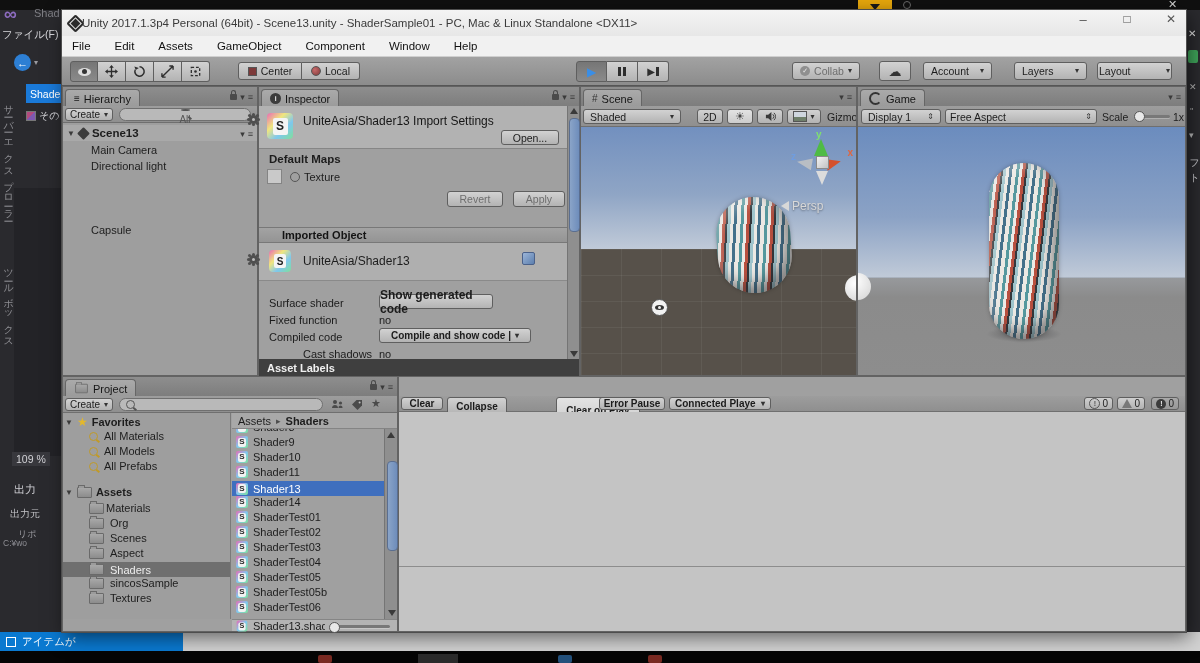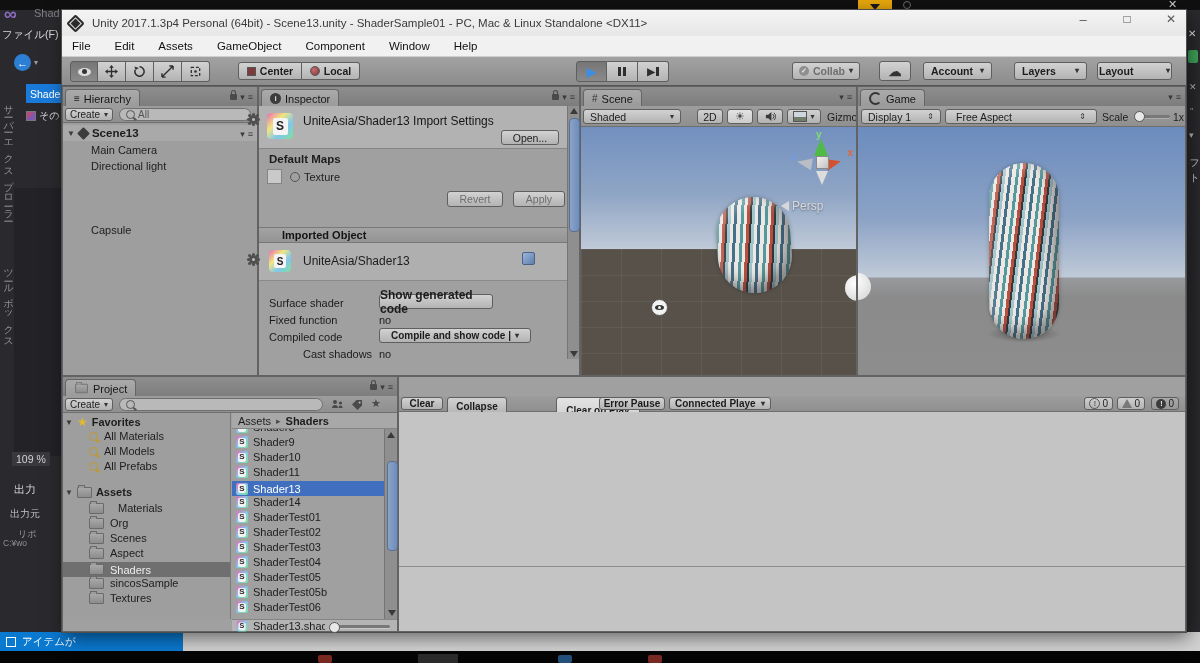--- a/index.html
+++ b/index.html
@@ -5,21 +5,21 @@
   html,body{margin:0;padding:0;}
   body{width:1200px;height:663px;position:relative;overflow:hidden;background:#141414;
        font-family:"Liberation Sans",sans-serif;font-size:11px;color:#1d1d1d;
        -webkit-font-smoothing:antialiased;}
   .p{position:absolute;box-sizing:border-box;}
   
   .uwin{background:#7c7c7c;box-shadow:0 0 0 1px #4e4e4e,3px 5px 18px rgba(0,0,0,.55);}
   .titlebar{background:linear-gradient(#f4f4f4,#e7e7e7);color:#333;display:flex;align-items:center;}
   .menubar{background:#f1f1f1;border-bottom:1px solid #cfcfcf;display:flex;align-items:center;gap:24px;padding-left:10px;font-size:11.5px;color:#111;}
   .menubar span{cursor:default;}
-  .toolbar{background:linear-gradient(#a2a2a2,#8c8c8c);border-bottom:1px solid #565656;font-weight:bold;}
+  .toolbar{background:linear-gradient(#a2a2a2,#8c8c8c);border-bottom:1px solid #565656;}
   .btn{background:linear-gradient(#d2d2d2,#b3b3b3);border:1px solid #5f5f5f;border-radius:3px;
        display:flex;align-items:center;justify-content:center;gap:4px;font-size:10.5px;color:#1c1c1c;box-sizing:border-box;}
   .btn.pressed{background:linear-gradient(#767676,#8a8a8a);}
   .btn.lit{background:linear-gradient(#e3e3e3,#cccccc);}
   .btn.dis{color:#6e6e6e;}
   .caret{font-size:8px;color:#333;line-height:1;}
   .panel{background:#a0a0a0;border:1px solid #636363;}
   .tabbar{position:absolute;left:0;top:0;right:0;height:19px;background:linear-gradient(#8e8e8e,#7d7d7d);border-bottom:1px solid #646464;}
   .tab{position:absolute;top:2px;height:17px;background:linear-gradient(#aaaaaa,#9a9a9a);
        border:1px solid #666;border-bottom:none;border-radius:4px 4px 0 0;
@@ -128,21 +128,21 @@
   <div class="p" style="left:3px;top:72px;color:#b8b8b8;font-size:9px;">✕</div>
   <div class="p" style="left:4px;top:96px;color:#aaa;font-size:9px;">''</div>
   <div class="p" style="left:3px;top:120px;color:#bbb;font-size:9px;">▾</div>
   <div class="p vtext" style="left:1px;top:142px;height:60px;color:#c6c6ca;">フト</div>
 </div>
 
 <div class="p uwin" style="left:62px;top:10px;width:1124px;height:622px;">
 
   <div class="p titlebar" style="left:0;top:0;width:1124px;height:26px;">
     <span style="margin-left:7px;width:13px;height:13px;background:#2b2b2b;transform:rotate(45deg);display:inline-block;border-radius:2px;box-shadow:inset 0 0 0 2px #2b2b2b,inset 0 0 0 3px #ececec;"></span>
-    <span style="margin-left:10px;font-size:11.5px;color:#3a3a3a;white-space:nowrap;">Unity 2017.1.3p4 Personal (64bit) - Scene13.unity - ShaderSample01 - PC, Mac &amp; Linux Standalone &lt;DX11&gt;</span>
+    <span style="font-size:11.5px;color:#3a3a3a;white-space:nowrap;">Unity 2017.1.3p4 Personal (64bit) - Scene13.unity - ShaderSample01 - PC, Mac &amp; Linux Standalone &lt;DX11&gt;</span>
     <span class="p" style="left:1006px;top:2px;width:30px;height:18px;text-align:center;color:#555;font-size:13px;">–</span>
     <span class="p" style="left:1050px;top:2px;width:30px;height:18px;text-align:center;color:#555;font-size:12px;">□</span>
     <span class="p" style="left:1094px;top:2px;width:30px;height:18px;text-align:center;color:#555;font-size:12px;">✕</span>
   </div>
 
   <div class="p menubar" style="left:0;top:26px;width:1124px;height:21px;">
     <span>File</span>
     <span>Edit</span>
     <span>Assets</span>
     <span>GameObject</span>
@@ -240,21 +240,21 @@
         <span class="lockicon"></span>
         <span>▾</span>
           <span>≡</span>
       </div>
     </div>
     <div class="p subbar" style="left:0;top:19px;width:194px;height:17px;">
       <div class="btn p" style="left:2px;top:2px;width:48px;height:13px;font-size:10px;">
         <span>Create</span>
         <span class="caret">▾</span>
       </div>
-      <div class="pill p" style="left:56px;top:2px;width:132px;height:13px;">
+      <div class="pill p" style="left:56px;top:2px;width:132px;height:13px;flex-direction:column;">
         <span class="mag"></span>
         <span style="color:#555;font-size:10px;">All</span>
       </div>
     </div>
     <div class="p" style="left:0;top:36px;width:194px;height:252px;background:#9e9e9e;overflow:hidden;">
       <div class="p" style="left:0;top:2px;width:194px;height:16px;background:#a9a9a9;display:flex;align-items:center;gap:4px;padding-left:4px;">
         <span style="font-size:8px;color:#3a3a3a;">▼</span>
         <span style="width:9px;height:9px;background:#3c3c3c;transform:rotate(45deg);display:inline-block;border-radius:1px;"></span>
         <span class="bold" style="font-size:11.5px;">Scene13</span>
         <span class="p panelmenu" style="right:4px;top:4px;">
@@ -318,20 +318,21 @@
     </div>
     <div class="p row-label" style="left:10px;top:227px;">Fixed function</div>
     <div class="p" style="left:120px;top:227px;">no</div>
     <div class="p row-label" style="left:10px;top:244px;">Compiled code</div>
     <div class="btn p" style="left:120px;top:241px;width:152px;height:15px;font-size:10px;font-weight:bold;">
       <span>Compile and show code |</span>
       <span class="caret">▾</span>
     </div>
     <div class="p row-label" style="left:10px;top:261px;height:11px;overflow:hidden;margin-left:34px;">Cast shadows</div>
     <div class="p" style="left:120px;top:261px;height:11px;overflow:hidden;">no</div>
+    <div class="p darkbar" style="left:0;top:272px;width:320px;height:18px;font-size:11px;">Asset Labels</div>
 
     <div class="p scrolltrack" style="right:0;top:19px;width:12px;height:253px;">
       <div class="tri-up" style="margin:2px auto;"></div>
       <div class="thumb-blue" style="position:absolute;left:1px;top:12px;width:9px;height:112px;"></div>
       <div class="tri-down" style="position:absolute;bottom:2px;left:2px;"></div>
     </div>
   </div>
 
   <div class="p panel" style="left:518px;top:76px;width:277px;height:290px;">
     <div class="tabbar">
@@ -405,21 +406,21 @@
       <div class="p panelmenu" style="right:4px;top:5px;">
         <span>▾</span>
           <span>≡</span>
       </div>
     </div>
     <div class="p subbar" style="left:0;top:19px;width:327px;height:21px;">
       <div class="btn p" style="left:3px;top:3px;width:80px;height:15px;justify-content:space-between;padding:0 6px;">
         <span>Display 1</span>
         <span style="font-size:8px;color:#333;">⇕</span>
       </div>
-      <div class="btn p" style="left:87px;top:3px;width:152px;height:15px;justify-content:space-between;padding:0 10px;">
+      <div class="btn p" style="left:87px;top:3px;width:152px;height:15px;justify-content:space-between;padding:0 4px;">
         <span>Free Aspect</span>
         <span style="font-size:8px;color:#333;">⇕</span>
       </div>
       <span class="p" style="left:244px;top:5px;font-size:10.5px;">Scale</span>
       <div class="p slidetrack" style="left:278px;top:9px;width:34px;">
         <span class="knob" style="position:absolute;left:-2px;top:-4px;display:inline-block;"></span>
       </div>
       <span class="p" style="left:315px;top:5px;font-size:10.5px;">1x</span>
     </div>
     <div class="p" style="left:0;top:40px;width:327px;height:248px;overflow:hidden;">
@@ -484,21 +485,21 @@
       </div>
       <div class="p" style="left:26px;top:47px;display:flex;align-items:center;gap:6px;">
         <span class="mag yellow"></span>
           <span>All Prefabs</span>
       </div>
       <div class="p" style="left:2px;top:73px;display:flex;align-items:center;gap:4px;">
         <span style="font-size:8px;color:#3a3a3a;">▼</span>
         <span class="folder"></span>
         <span class="bold">Assets</span>
       </div>
-      <div class="p" style="left:26px;top:89px;display:flex;align-items:center;gap:14px;">
+      <div class="p" style="left:26px;top:89px;display:flex;align-items:center;gap:2px;">
           <span class="folder"></span>
           <span>Materials</span>
         </div>
       <div class="p" style="left:26px;top:104px;display:flex;align-items:center;gap:6px;">
           <span class="folder"></span>
           <span>Org</span>
         </div>
       <div class="p" style="left:26px;top:119px;display:flex;align-items:center;gap:6px;">
           <span class="folder"></span>
           <span>Scenes</span>

